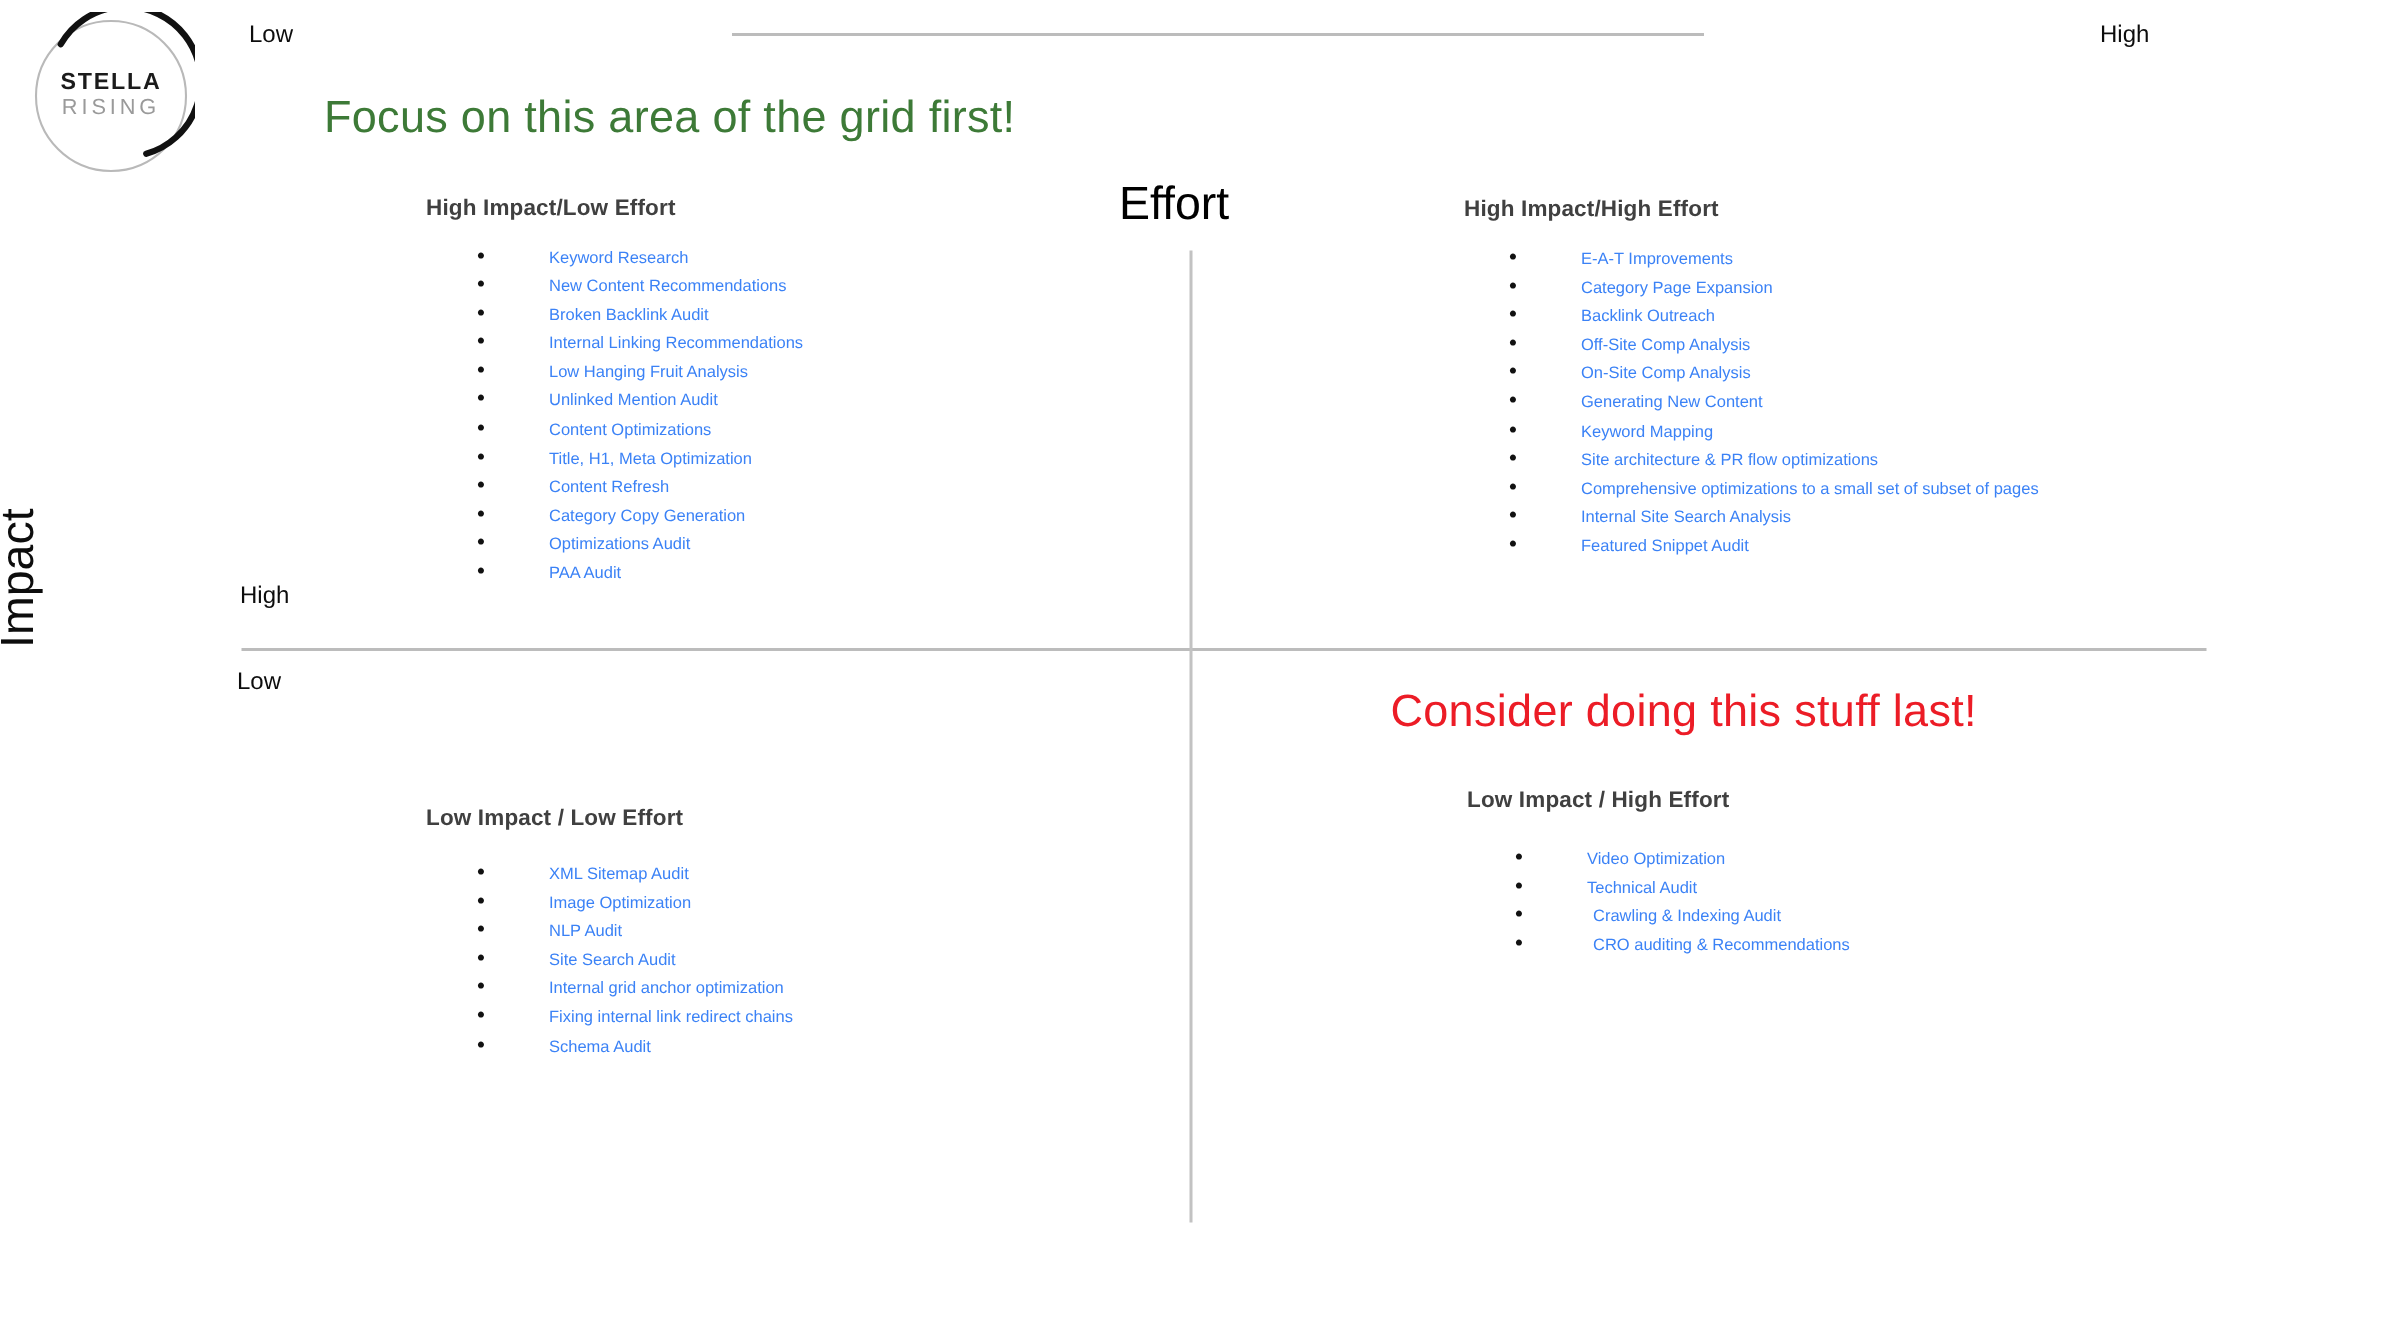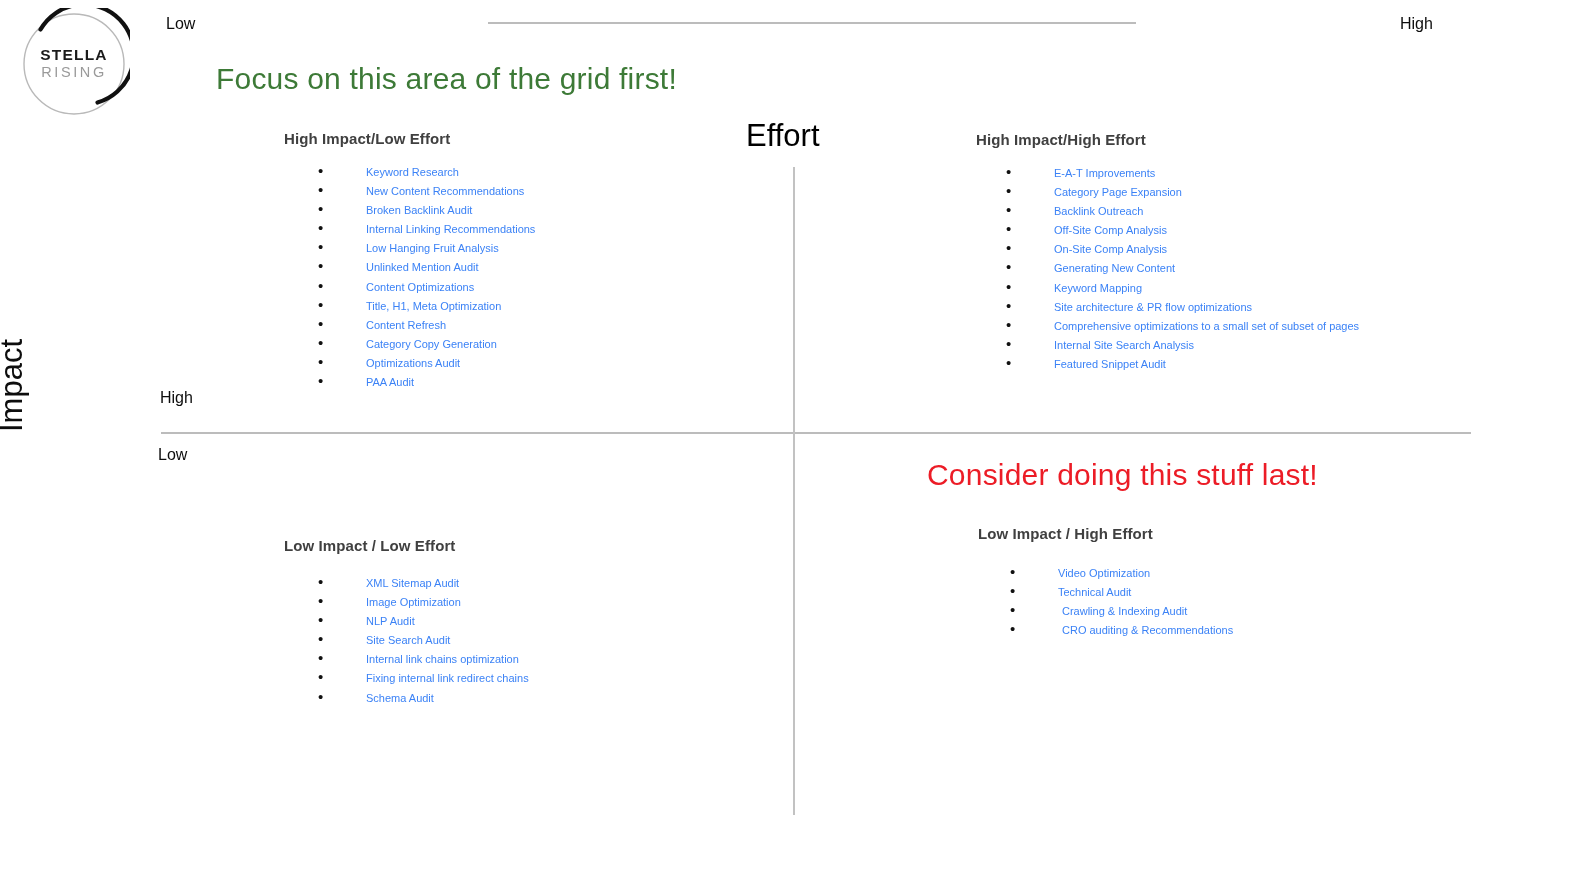--- a/index.html
+++ b/index.html
@@ -223,21 +223,21 @@
   </ul>
 </div>
 
 <div class="quadrant" id="quadrant-low-low">
   <div class="quadrant-title">Low Impact / Low Effort</div>
   <ul class="bullet-list">
     <li>XML Sitemap Audit</li>
     <li>Image Optimization</li>
     <li>NLP Audit</li>
     <li>Site Search Audit</li>
-    <li>Internal link chains optimization</li>
+    <li>Internal grid anchor optimization</li>
     <li>Fixing internal link redirect chains</li>
     <li>Schema Audit</li>
   </ul>
 </div>
 
 <div class="quadrant" id="quadrant-low-high">
   <div class="quadrant-title">Low Impact / High Effort</div>
   <ul class="bullet-list">
     <li>Video Optimization</li>
     <li>Technical Audit</li>

